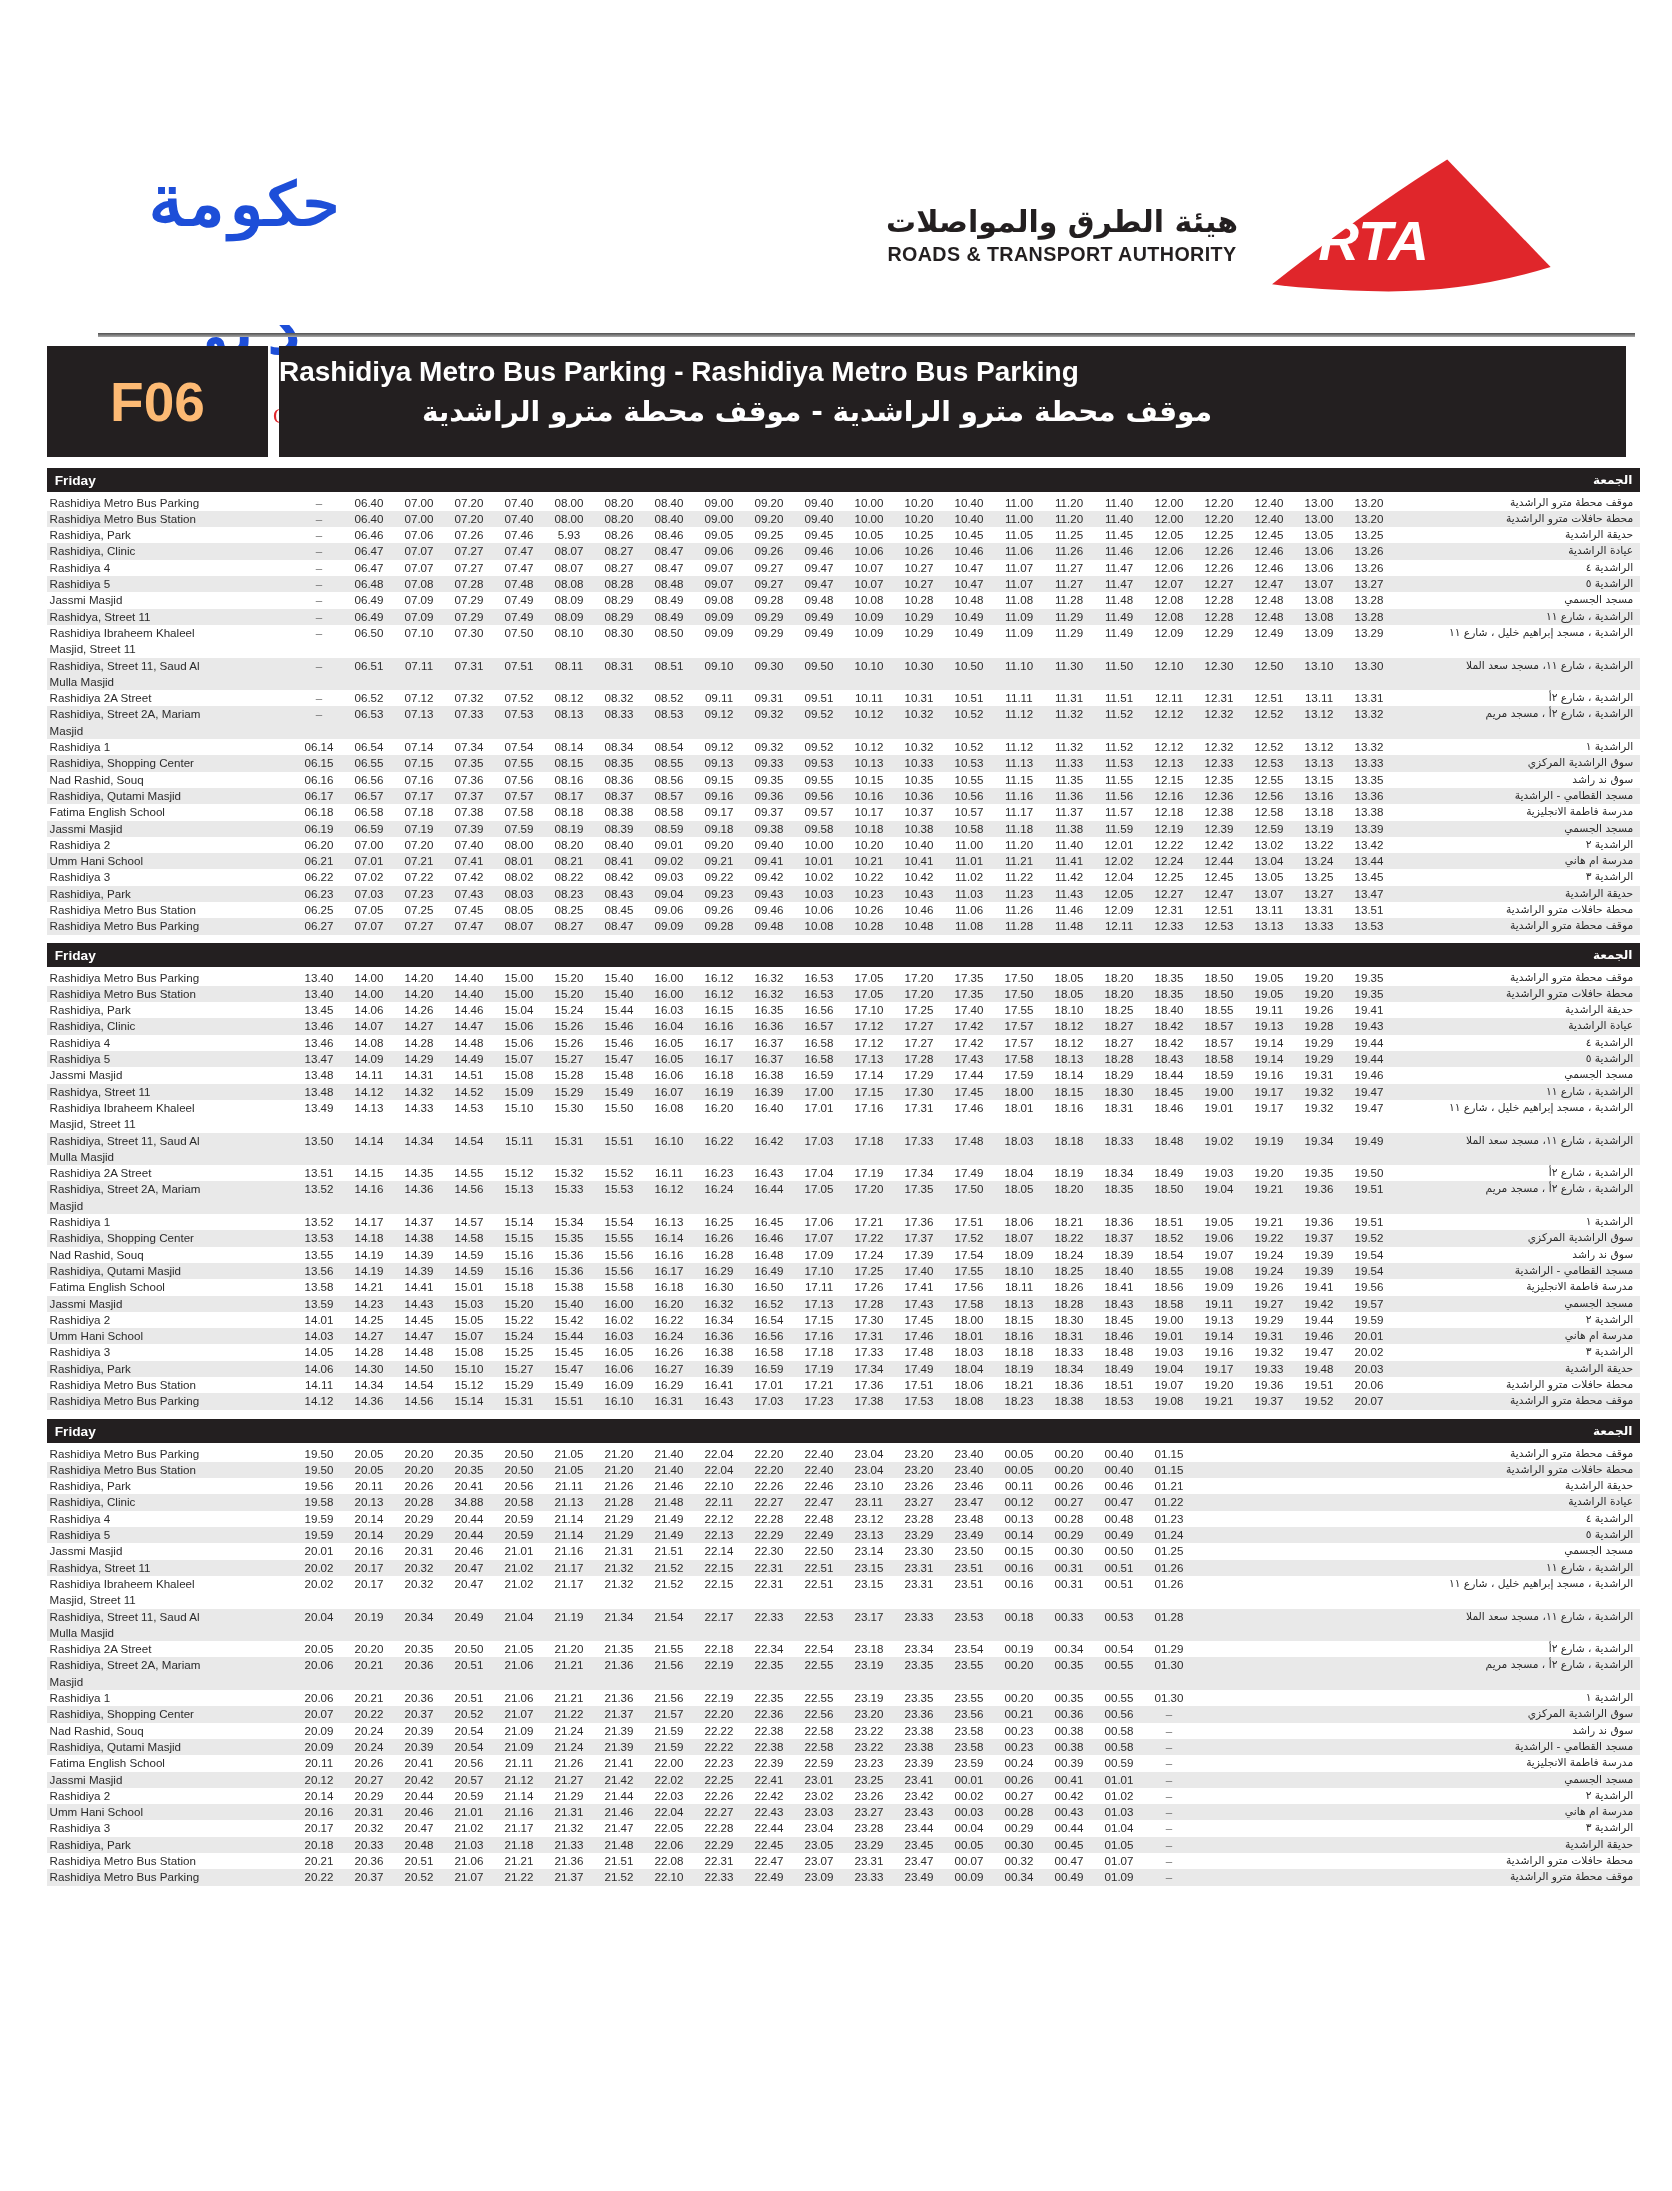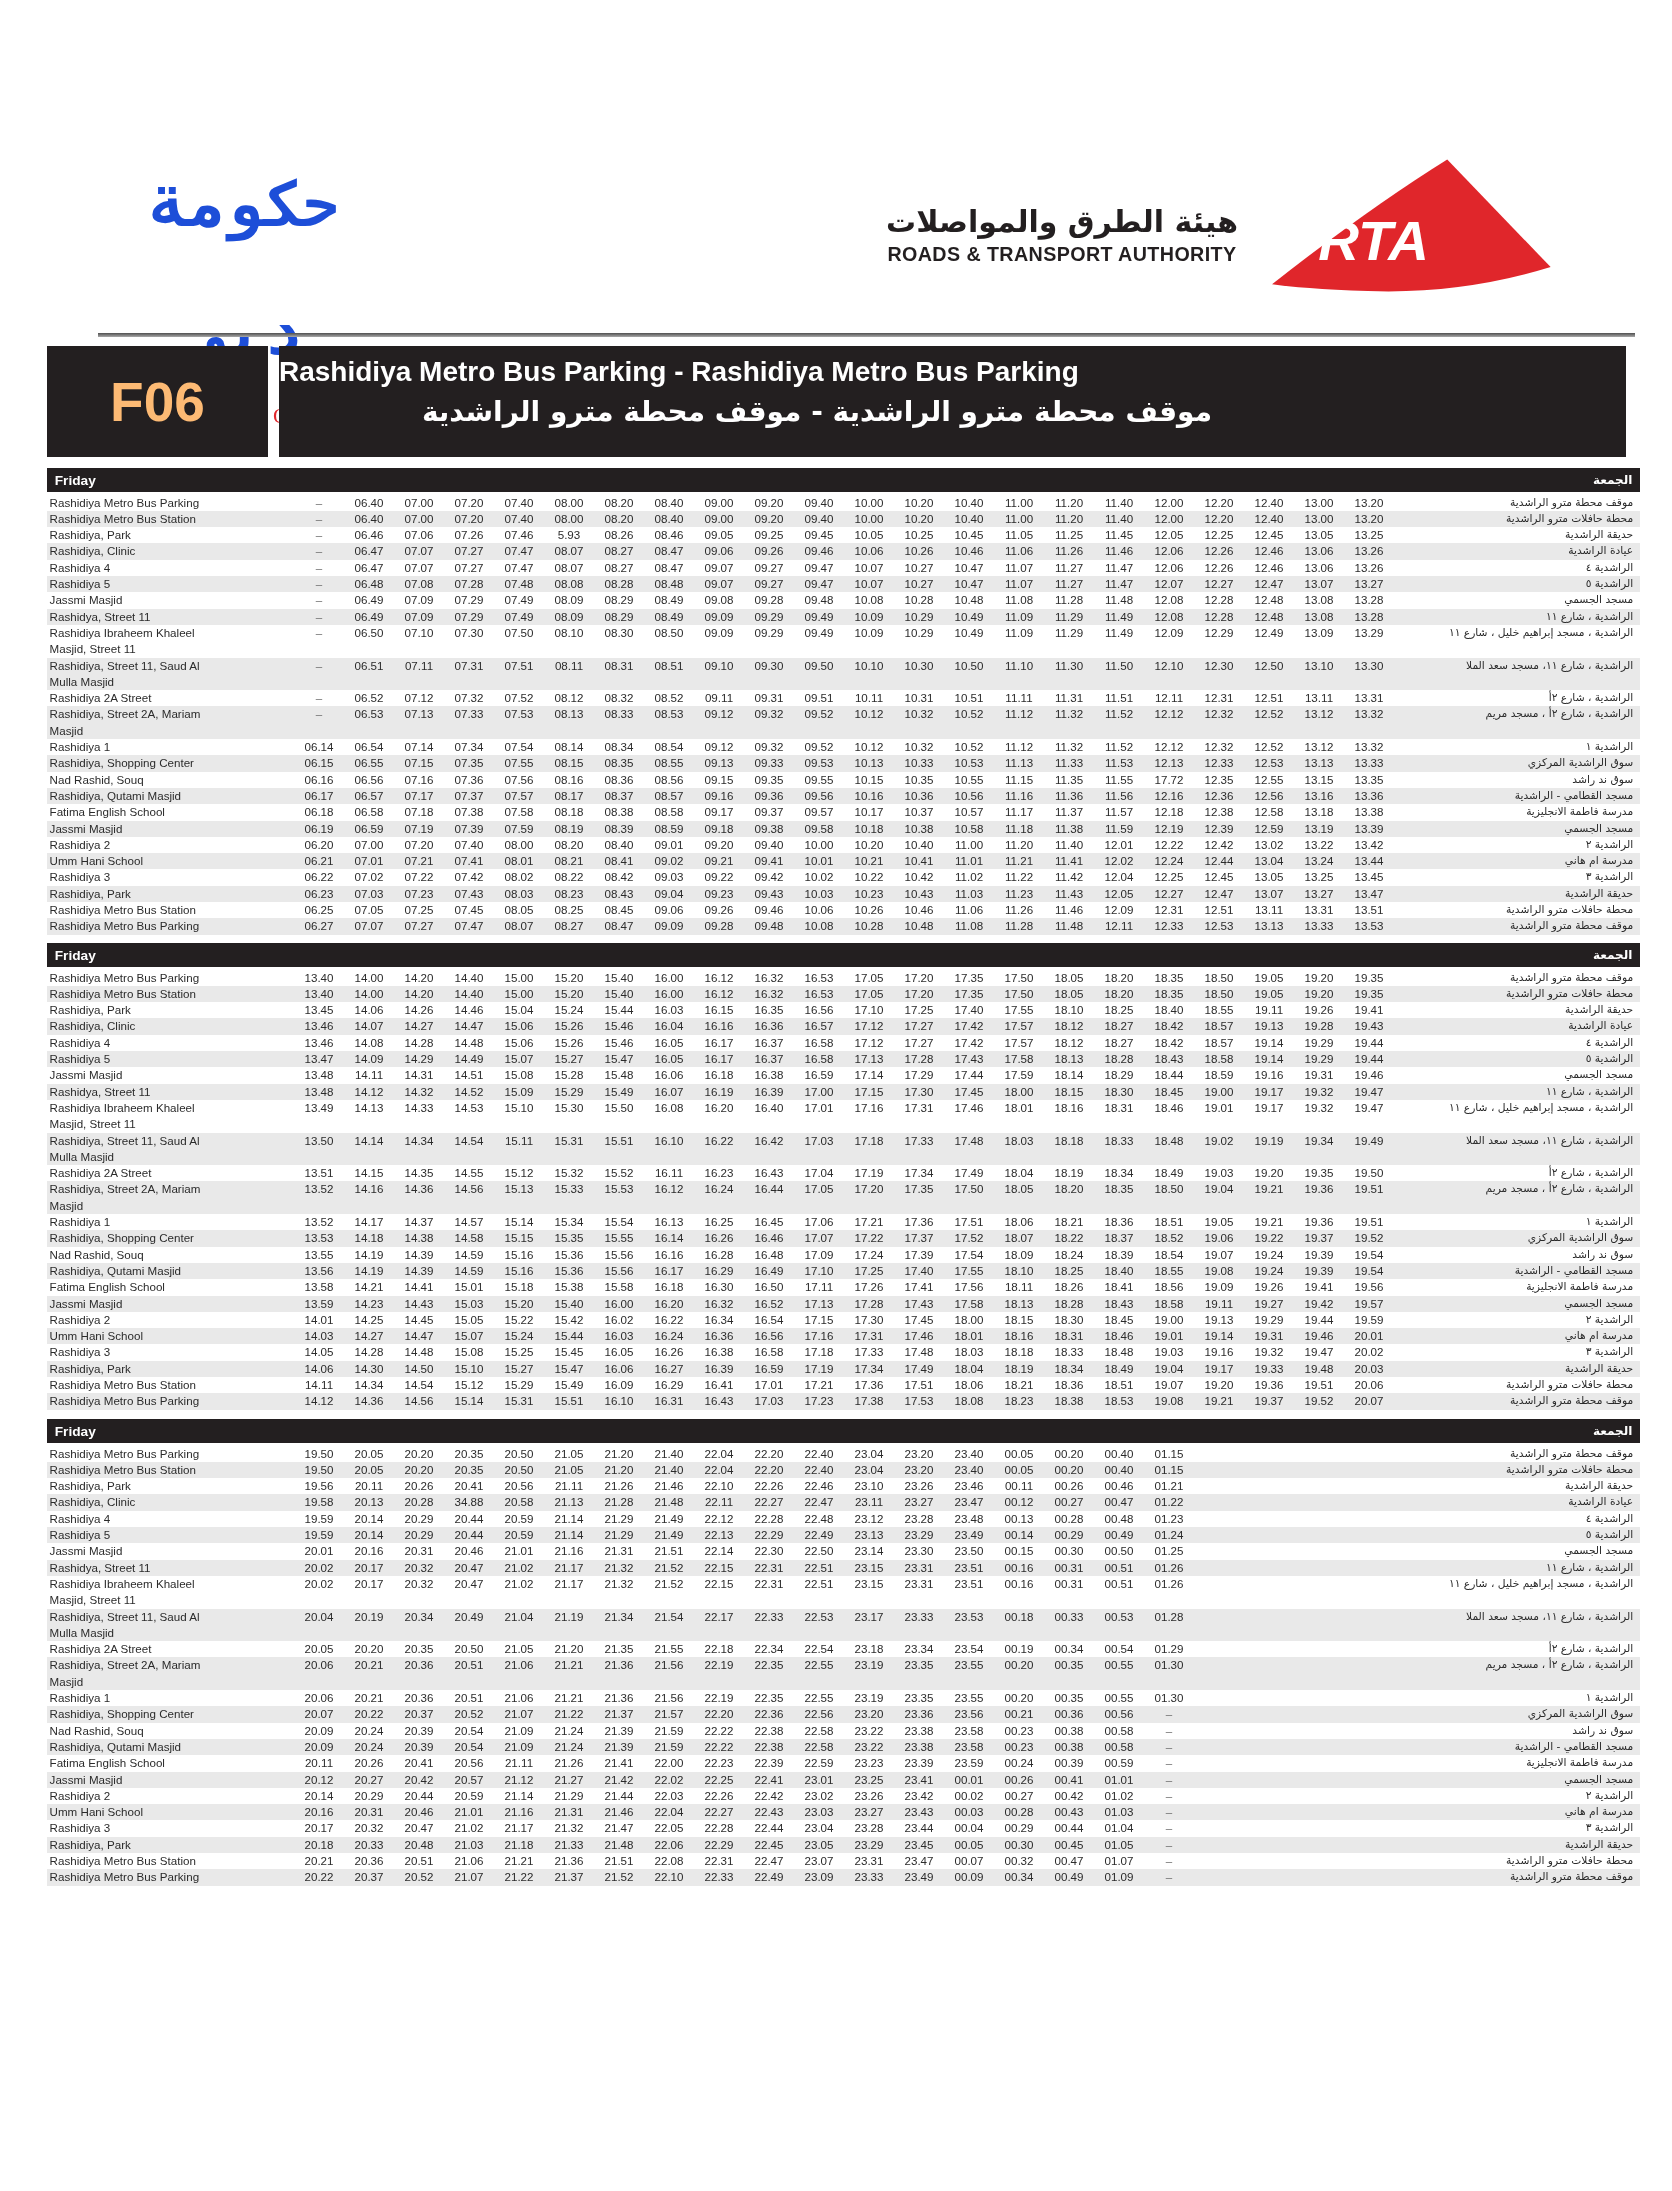--- a/index.html
+++ b/index.html
@@ -461,21 +461,21 @@
           <div class="cell">08.56</div>
           <div class="cell">09.15</div>
           <div class="cell">09.35</div>
           <div class="cell">09.55</div>
           <div class="cell">10.15</div>
           <div class="cell">10.35</div>
           <div class="cell">10.55</div>
           <div class="cell">11.15</div>
           <div class="cell">11.35</div>
           <div class="cell">11.55</div>
-          <div class="cell">17.72</div>
+          <div class="cell">12.15</div>
           <div class="cell">12.35</div>
           <div class="cell">12.55</div>
           <div class="cell">13.15</div>
           <div class="cell">13.35</div>
           <div class="stop-ar">سوق ند راشد</div>
         </div>
         <div class="row alt">
           <div class="stop-en"><span>Rashidiya, Qutami Masjid</span></div>
           <div class="cell">06.17</div>
           <div class="cell">06.57</div>

